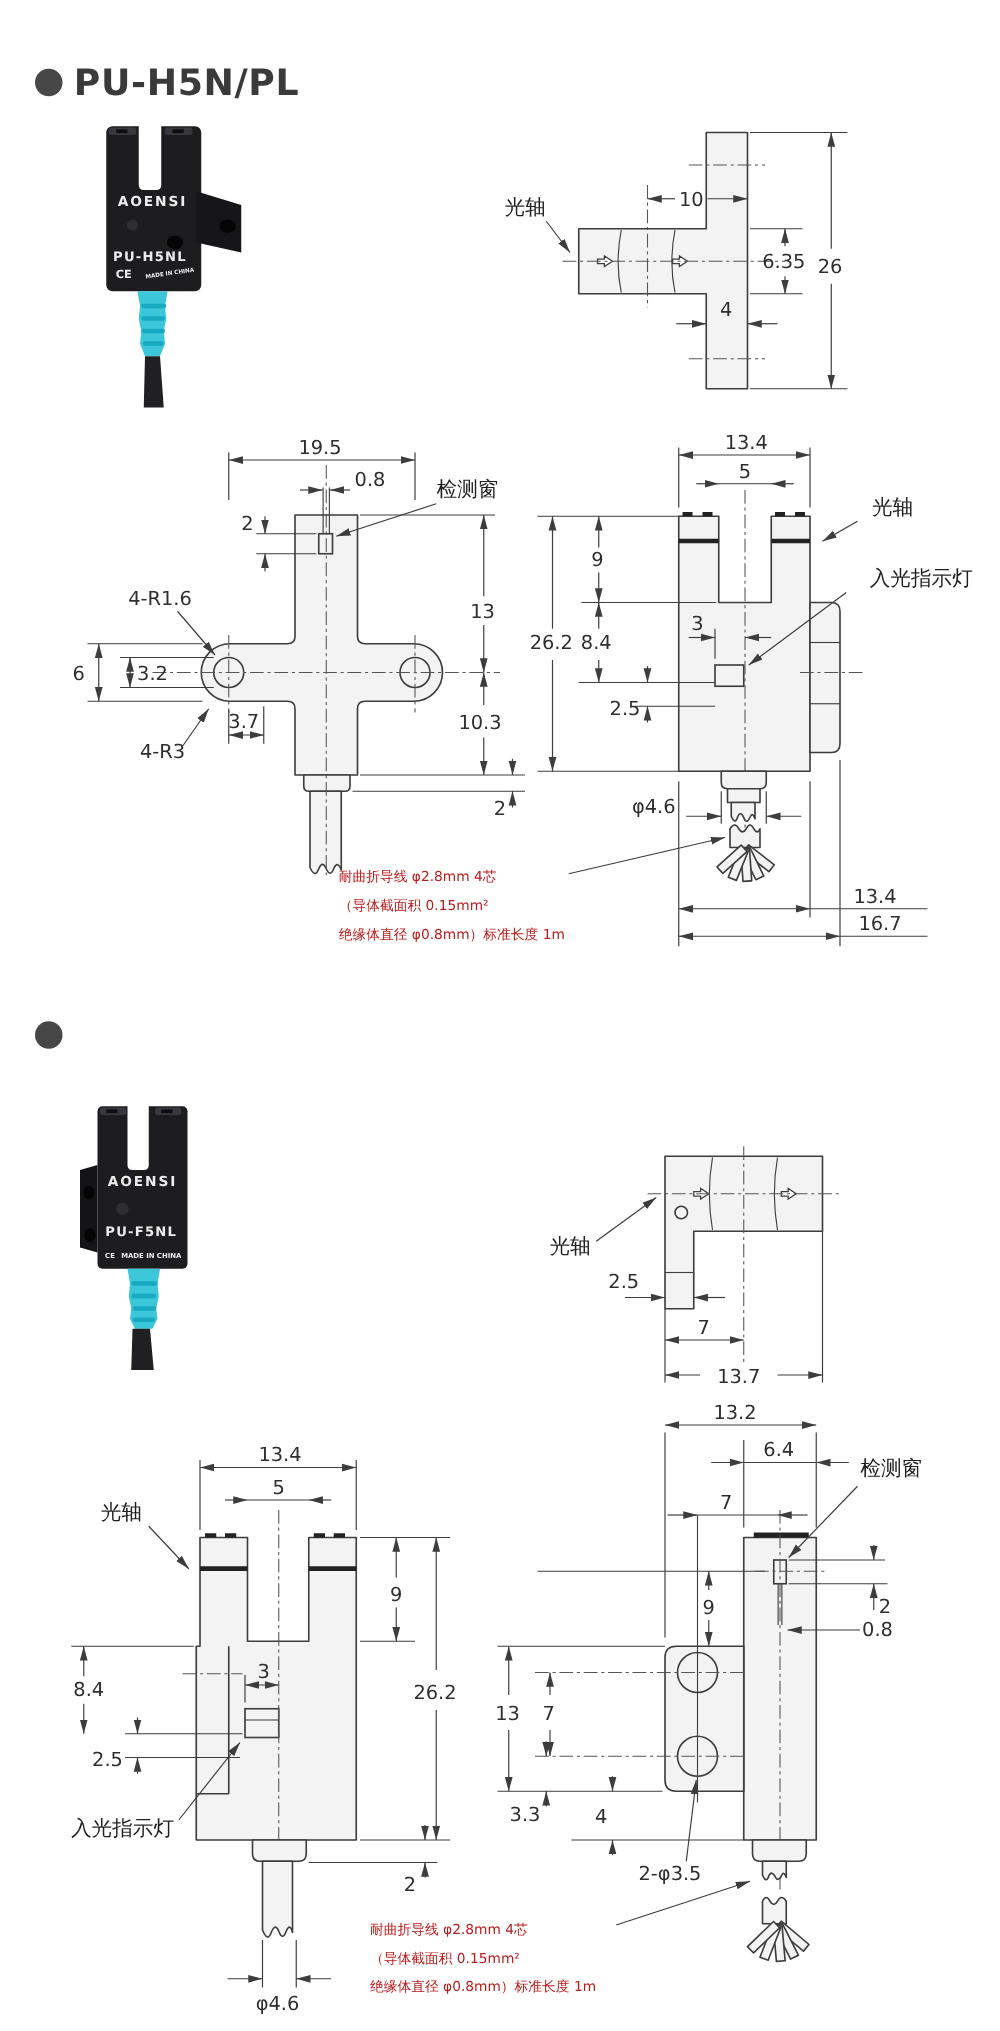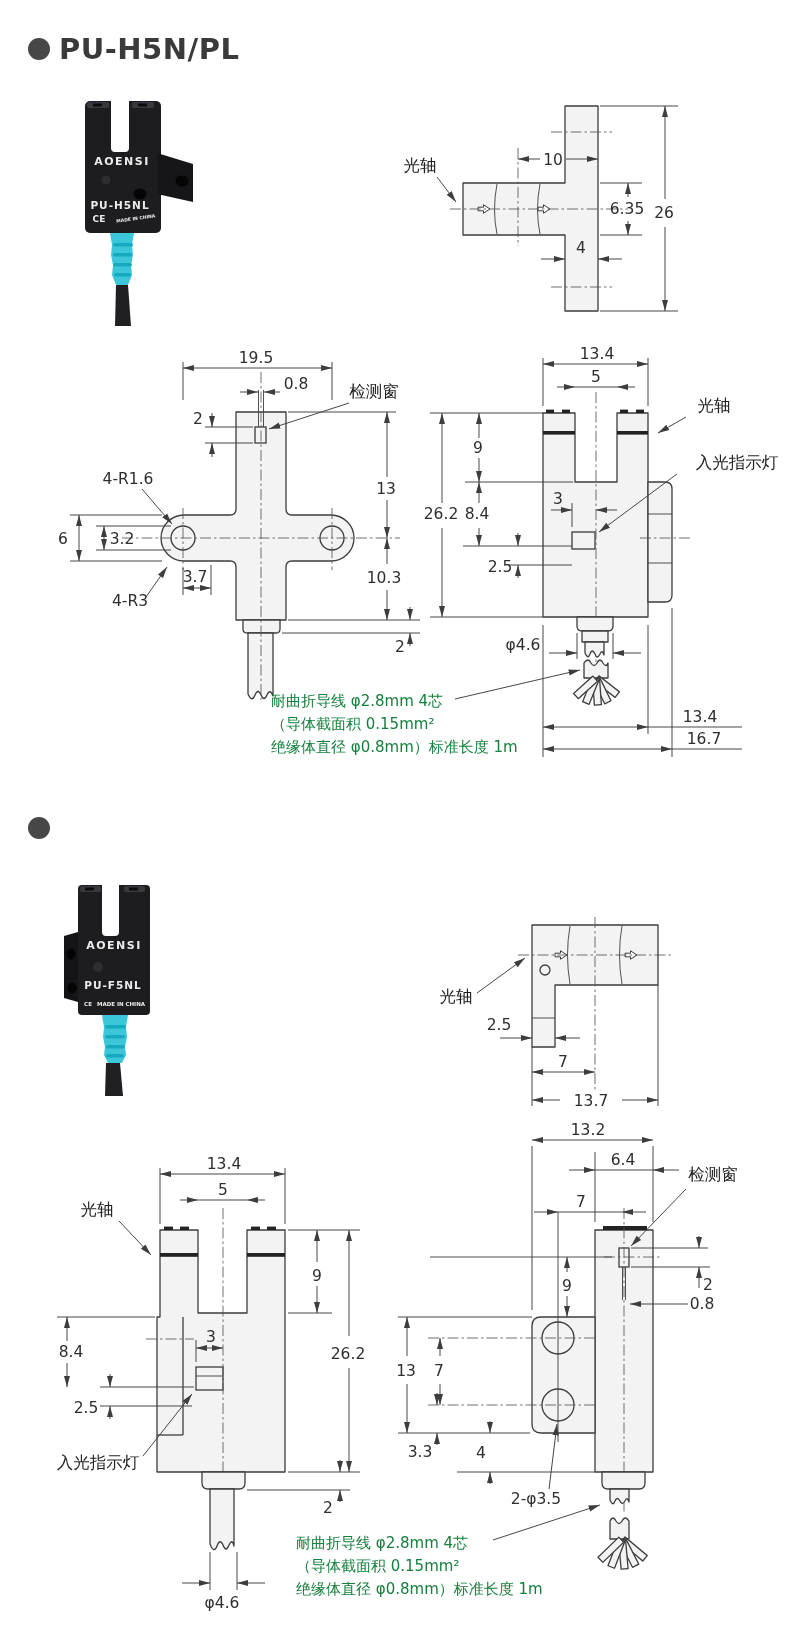--- a/index.html
+++ b/index.html
@@ -1,37 +1,37 @@
 <!DOCTYPE html>
 <html><head>
 <meta charset="utf-8">
 <style>
   html,body{margin:0;padding:0;}
   body{width:800px;height:1625px;position:relative;background:#fff;
        font-family:"DejaVu Sans","Liberation Sans",sans-serif;}
   .sec-title{position:absolute;display:flex;align-items:center;gap:9px;
        font-size:29px;font-weight:bold;color:#3a3a3a;letter-spacing:.5px;}
   .bullet{width:22px;height:22px;border-radius:50%;background:#474747;flex:0 0 auto;}
-  .note{position:absolute;font-size:15px;line-height:23px;color:#15803d;white-space:nowrap;}
+  .note{position:absolute;font-size:11px;line-height:23px;color:#b91c1c;white-space:nowrap;}
   svg{position:absolute;left:0;top:0;overflow:visible;}
   .part{fill:#f3f3f3;stroke:#3d3d3d;stroke-width:1.3;stroke-linejoin:round;}
   .ln{stroke:#3d3d3d;stroke-width:1.3;fill:none;}
   .thin{stroke:#3d3d3d;stroke-width:.9;fill:none;}
   .cl{stroke:#555;stroke-width:.85;fill:none;stroke-dasharray:11 3 2.5 3;}
   .dim{stroke:#3d3d3d;stroke-width:.95;fill:none;}
   .blk{fill:#222;}
   .beam{fill:#fff;stroke:#3d3d3d;stroke-width:1;}
   text.dtx{font-family:"DejaVu Sans","Liberation Sans",sans-serif;font-size:15.5px;fill:#2e2e2e;text-anchor:middle;}
   text.ztx{font-family:"DejaVu Sans","Liberation Sans",sans-serif;font-size:16.5px;fill:#1f1f1f;text-anchor:middle;}
   .phtx{font-family:"DejaVu Sans","Liberation Sans",sans-serif;font-weight:bold;fill:#ececec;text-anchor:middle;}
 </style>
 </head>
 <body>
 
-<div class="sec-title" style="left:28px;top:32px;">
+<div class="sec-title" style="left:28px;top:49px;">
   <span class="bullet"></span>
   <span>PU-H5N/PL</span>
 </div>
 <div class="sec-title" style="left:28px;top:817px;">
   <span class="bullet"></span>
 </div>
 
 <svg style="left:70px;top:93px;" width="150" height="235" viewBox="0 0 150 235">
   <rect x="15" y="8" width="76" height="132" rx="5" fill="#1d1d1f"></rect>
   <rect x="17" y="9" width="22" height="6" rx="2" fill="#38383e"></rect>

